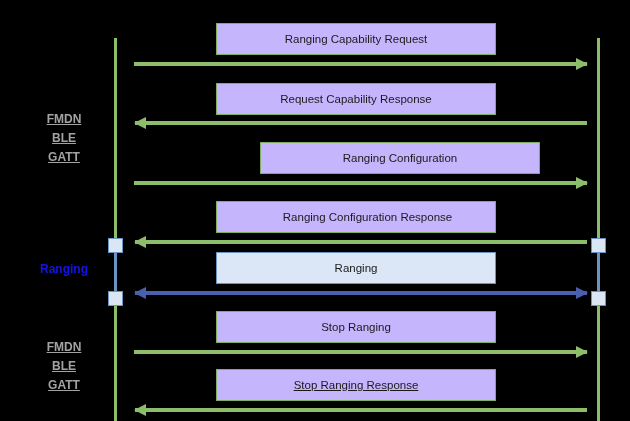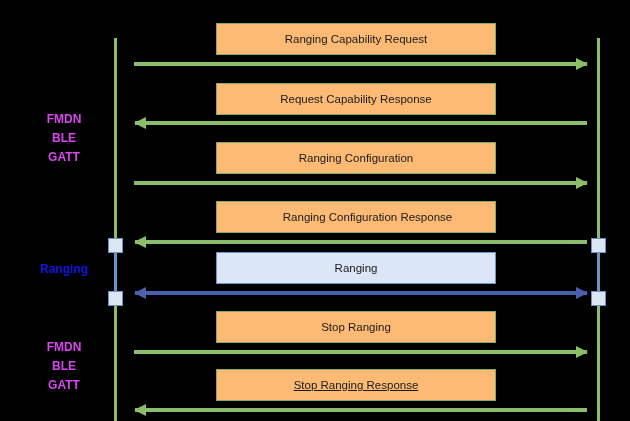--- a/index.html
+++ b/index.html
@@ -21,21 +21,21 @@
   .phase-label {
     position: absolute;
     width: 96px;
     text-align: center;
     font-size: 12px;
     font-weight: bold;
     line-height: 19px;
     letter-spacing: 0px;
     white-space: pre-line;
   }
-  .phase-label.green { color: #d946ef; }
+  .phase-label.green { color: #a3a3a3; text-decoration: underline; }
   .phase-label.blue  { color: #1414e6; }
 
   
   .lifeline {
     position: absolute;
     width: 3px;
     background: #8cbd6b;
   }
   .lifeline-seg-blue {
     position: absolute;
@@ -58,21 +58,21 @@
     width: 280px;
     height: 32px;
     box-sizing: border-box;
     display: flex;
     align-items: center;
     justify-content: center;
     font-size: 11.5px;
     color: #1a1a1a;
   }
   .msg-box.green {
-    background: #fdba74;
+    background: #c4b5fd;
     border: 1px solid #7fae62;
   }
   .msg-box.blue {
     background: #dbe7f7;
     border: 1px solid #6b93c4;
   }
 
   
   .arrow {
     position: absolute;
@@ -139,21 +139,21 @@
     <div class="shaft"></div>
     <div class="head"></div>
   </div>
 
   <div class="msg-box green" style="top:83px;">Request Capability Response</div>
   <div class="arrow green left" style="left:135px; top:121px; width:452px;">
     <div class="shaft"></div>
     <div class="head"></div>
   </div>
 
-  <div class="msg-box green" style="top:142px;">Ranging Configuration</div>
+  <div class="msg-box green" style="top:142px;margin-left:44px;">Ranging Configuration</div>
   <div class="arrow green right" style="left:134px; top:181px; width:453px;">
     <div class="shaft"></div>
     <div class="head"></div>
   </div>
 
   <div class="msg-box green" style="top:201px;padding-left:23px;">Ranging Configuration Response</div>
   <div class="arrow green left" style="left:135px; top:240px; width:452px;">
     <div class="shaft"></div>
     <div class="head"></div>
   </div>

